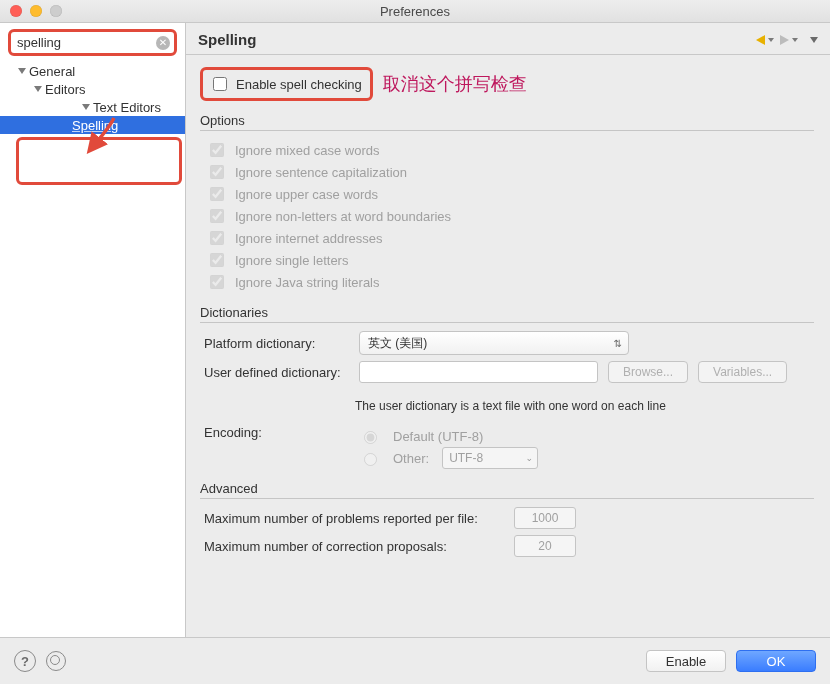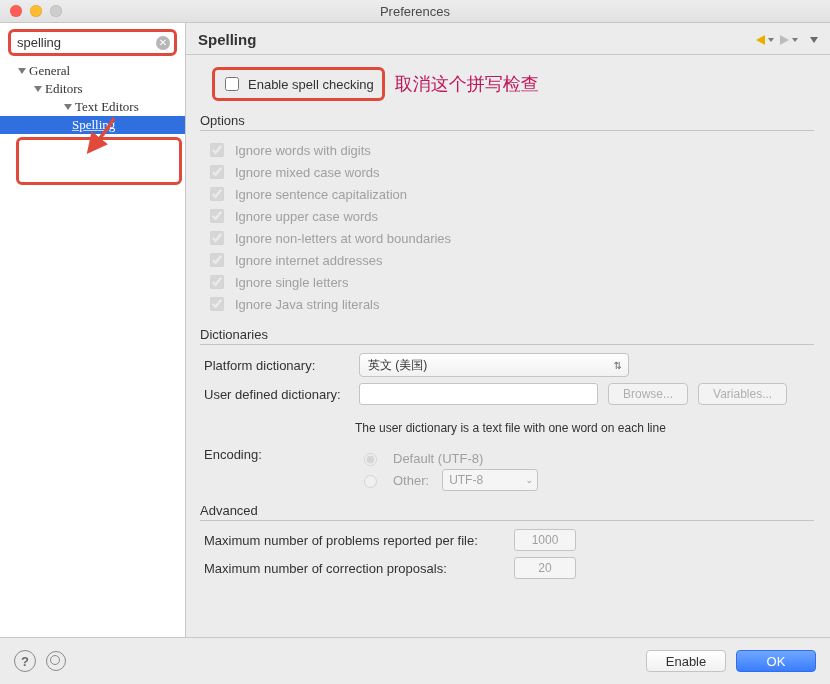--- a/index.html
+++ b/index.html
@@ -106,38 +106,37 @@
     padding: 2px 0;
     font-size: 13px;
     user-select: none;
   }
   .tree-row {
     display: flex;
     align-items: center;
     height: 18px;
     padding-right: 6px;
     white-space: nowrap;
-    font-family: Liberation Serif, serif;
   }
   .tree-row .disclosure {
     width: 0; height: 0;
     border-left: 4px solid transparent;
     border-right: 4px solid transparent;
     border-top: 6px solid #7a7a7a;
     margin-right: 3px;
   }
   .tree-row.selected {
     background: #2f6fe0;
     color: #fff;
     text-decoration: underline;
     text-decoration-color: rgba(255,255,255,.7);
   }
   .lv1 { padding-left: 18px; }
   .lv2 { padding-left: 34px; }
-  .lv3 { padding-left: 64px; }
+  .lv3 { padding-left: 64px; justify-content: center; }
   .lv4 { padding-left: 72px; }
   .leaf { font-weight: 500; }
   .tree-highlight {
     position: absolute;
     left: 16px;
     top: 77px;
     width: 160px;
     height: 42px;
     border: 3px solid #e14a3b;
     border-radius: 6px;
@@ -219,21 +218,20 @@
   }
 
   .enable-wrap {
     display: inline-flex;
     align-items: center;
     gap: 6px;
     border: 3px solid #e14a3b;
     border-radius: 6px;
     padding: 4px 8px 4px 6px;
     background: #ececec;
-    margin-left: 12px;
   }
   .cbx, input[type=checkbox] {
     width: 14px; height: 14px;
     accent-color: #3b82f6;
   }
   .annotation {
     color: #be185d;
     font-size: 18px;
     margin-left: 10px;
   }
@@ -500,24 +498,20 @@
           </label>
           <span class="annotation">取消这个拼写检查</span>
         </div>
 
         <div class="group">
           <div class="group-title">Options</div>
           <hr class="group-hr">
           <div class="opt-list">
             <label class="opt-row">
                 <input type="checkbox" checked="" disabled="" style="">
-                <span>Ignore words with digits</span>
-              </label>
-            <label class="opt-row">
-                <input type="checkbox" checked="" disabled="" style="">
                 <span>Ignore mixed case words</span>
               </label>
             <label class="opt-row">
                 <input type="checkbox" checked="" disabled="" style="">
                 <span>Ignore sentence capitalization</span>
               </label>
             <label class="opt-row">
                 <input type="checkbox" checked="" disabled="" style="">
                 <span>Ignore upper case words</span>
               </label>

